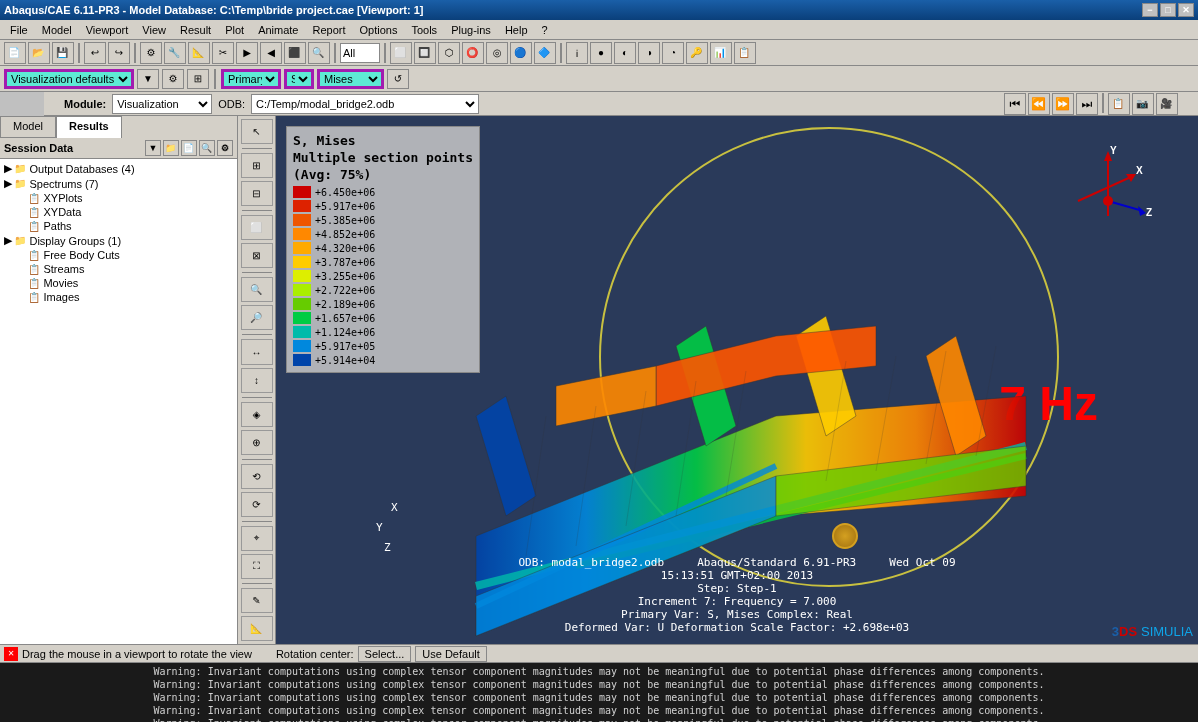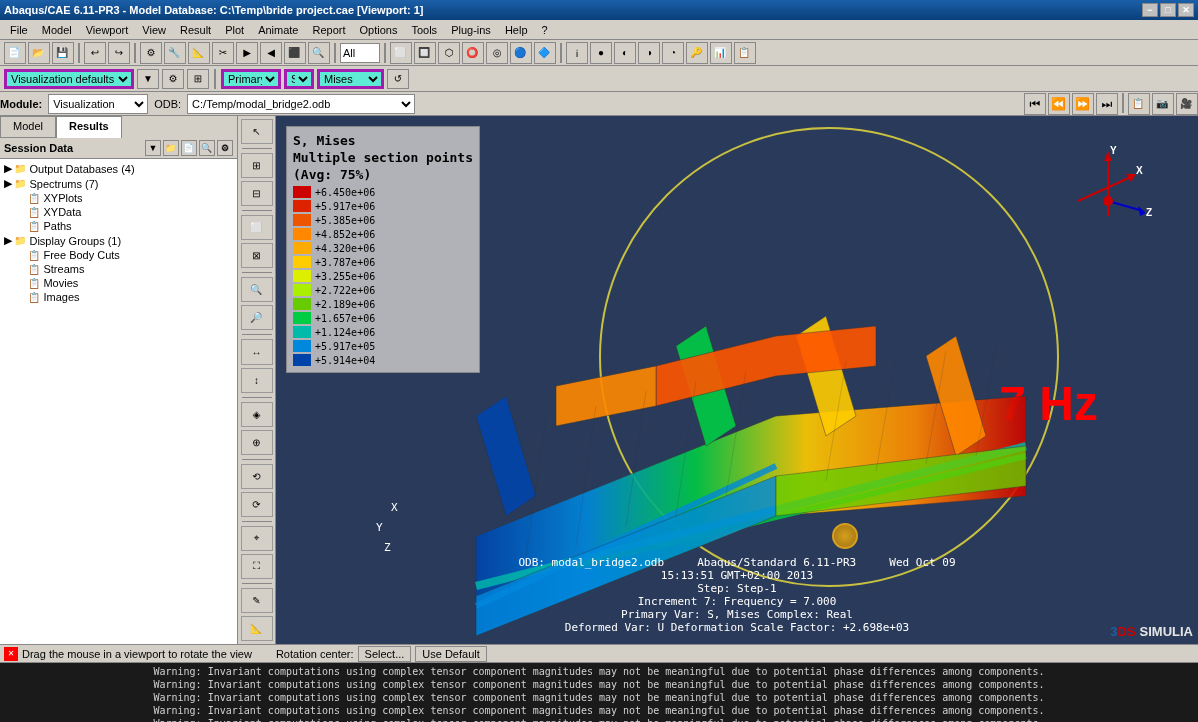--- a/index.html
+++ b/index.html
@@ -59,23 +59,24 @@
     .toolbar2-select { height: 20px; font-size: 11px; border: 3px solid #a21caf; background: #5eead4; }
     .toolbar2-btn { height: 20px; width: 22px; background: #d4d0c8; border: 1px solid #888; cursor: pointer; font-size: 10px; display: flex; align-items: center; justify-content: center; }
 
     
     #module-bar {
       height: 24px;
       background: #d4d0c8;
       display: flex;
       align-items: center;
       border-bottom: 1px solid #888;
-      padding: 0 0;
+      padding: 0 20px;
       gap: 6px;
       font-size: 11px;
+      margin-left: 44px;
     }
     .module-label { font-weight: bold; }
     .module-select { height: 20px; font-size: 11px; border: 1px solid #888; background: white; }
 
     
     #left-panel {
       width: 238px;
       background: #d4d0c8;
       border-right: 1px solid #888;
       display: flex;
@@ -601,33 +602,33 @@
     <div style="position:absolute; bottom:110px; left:100px; color:white; font-size:11px; font-family:monospace;">Y</div>
     <div style="position:absolute; bottom:130px; left:115px; color:white; font-size:11px; font-family:monospace;">X</div>
     <div style="position:absolute; bottom:90px; left:108px; color:white; font-size:11px; font-family:monospace;">Z</div>
 
     <div id="rotate-control" style="position:absolute;bottom:95px;right:340px;"></div>
 
     <div id="odb-info">
       <div>
         <span>ODB: modal_bridge2.odb</span>
         &nbsp;&nbsp;&nbsp;
-        <span>Abaqus/Standard 6.11-PR3</span>
+        <span>Abaqus/Standard 6.91-PR3</span>
         &nbsp;&nbsp;&nbsp;
         <span>Wed Oct 09 15:13:51 GMT+02:00 2013</span>
       </div>
       <div>Step: Step-1</div>
       <div>Increment    7: Frequency =   7.000</div>
       <div>Primary Var: S, Mises   Complex: Real</div>
       <div>Deformed Var: U   Deformation Scale Factor: +2.698e+03</div>
     </div>
 
     <div id="simulia-logo">
       <span style="color:#1a5fa8;font-size:13px;font-weight:bold;">3</span><span style="color:#cc0000;font-size:13px;">DS</span>
-      <span style="color:#e5e5e5;font-size:13px;font-weight:bold;"> SIMULIA</span>
+      <span style="color:#0ea5e9;font-size:13px;font-weight:normal;"> SIMULIA</span>
     </div>
   </div>
 </div>
 
 <div id="status-bar">
   <div class="status-icon">✕</div>
   <span>Drag the mouse in a viewport to rotate the view</span>
   <span style="margin-left:20px;">Rotation center:</span>
   <button class="status-btn">Select...</button>
   <button class="status-btn">Use Default</button>

